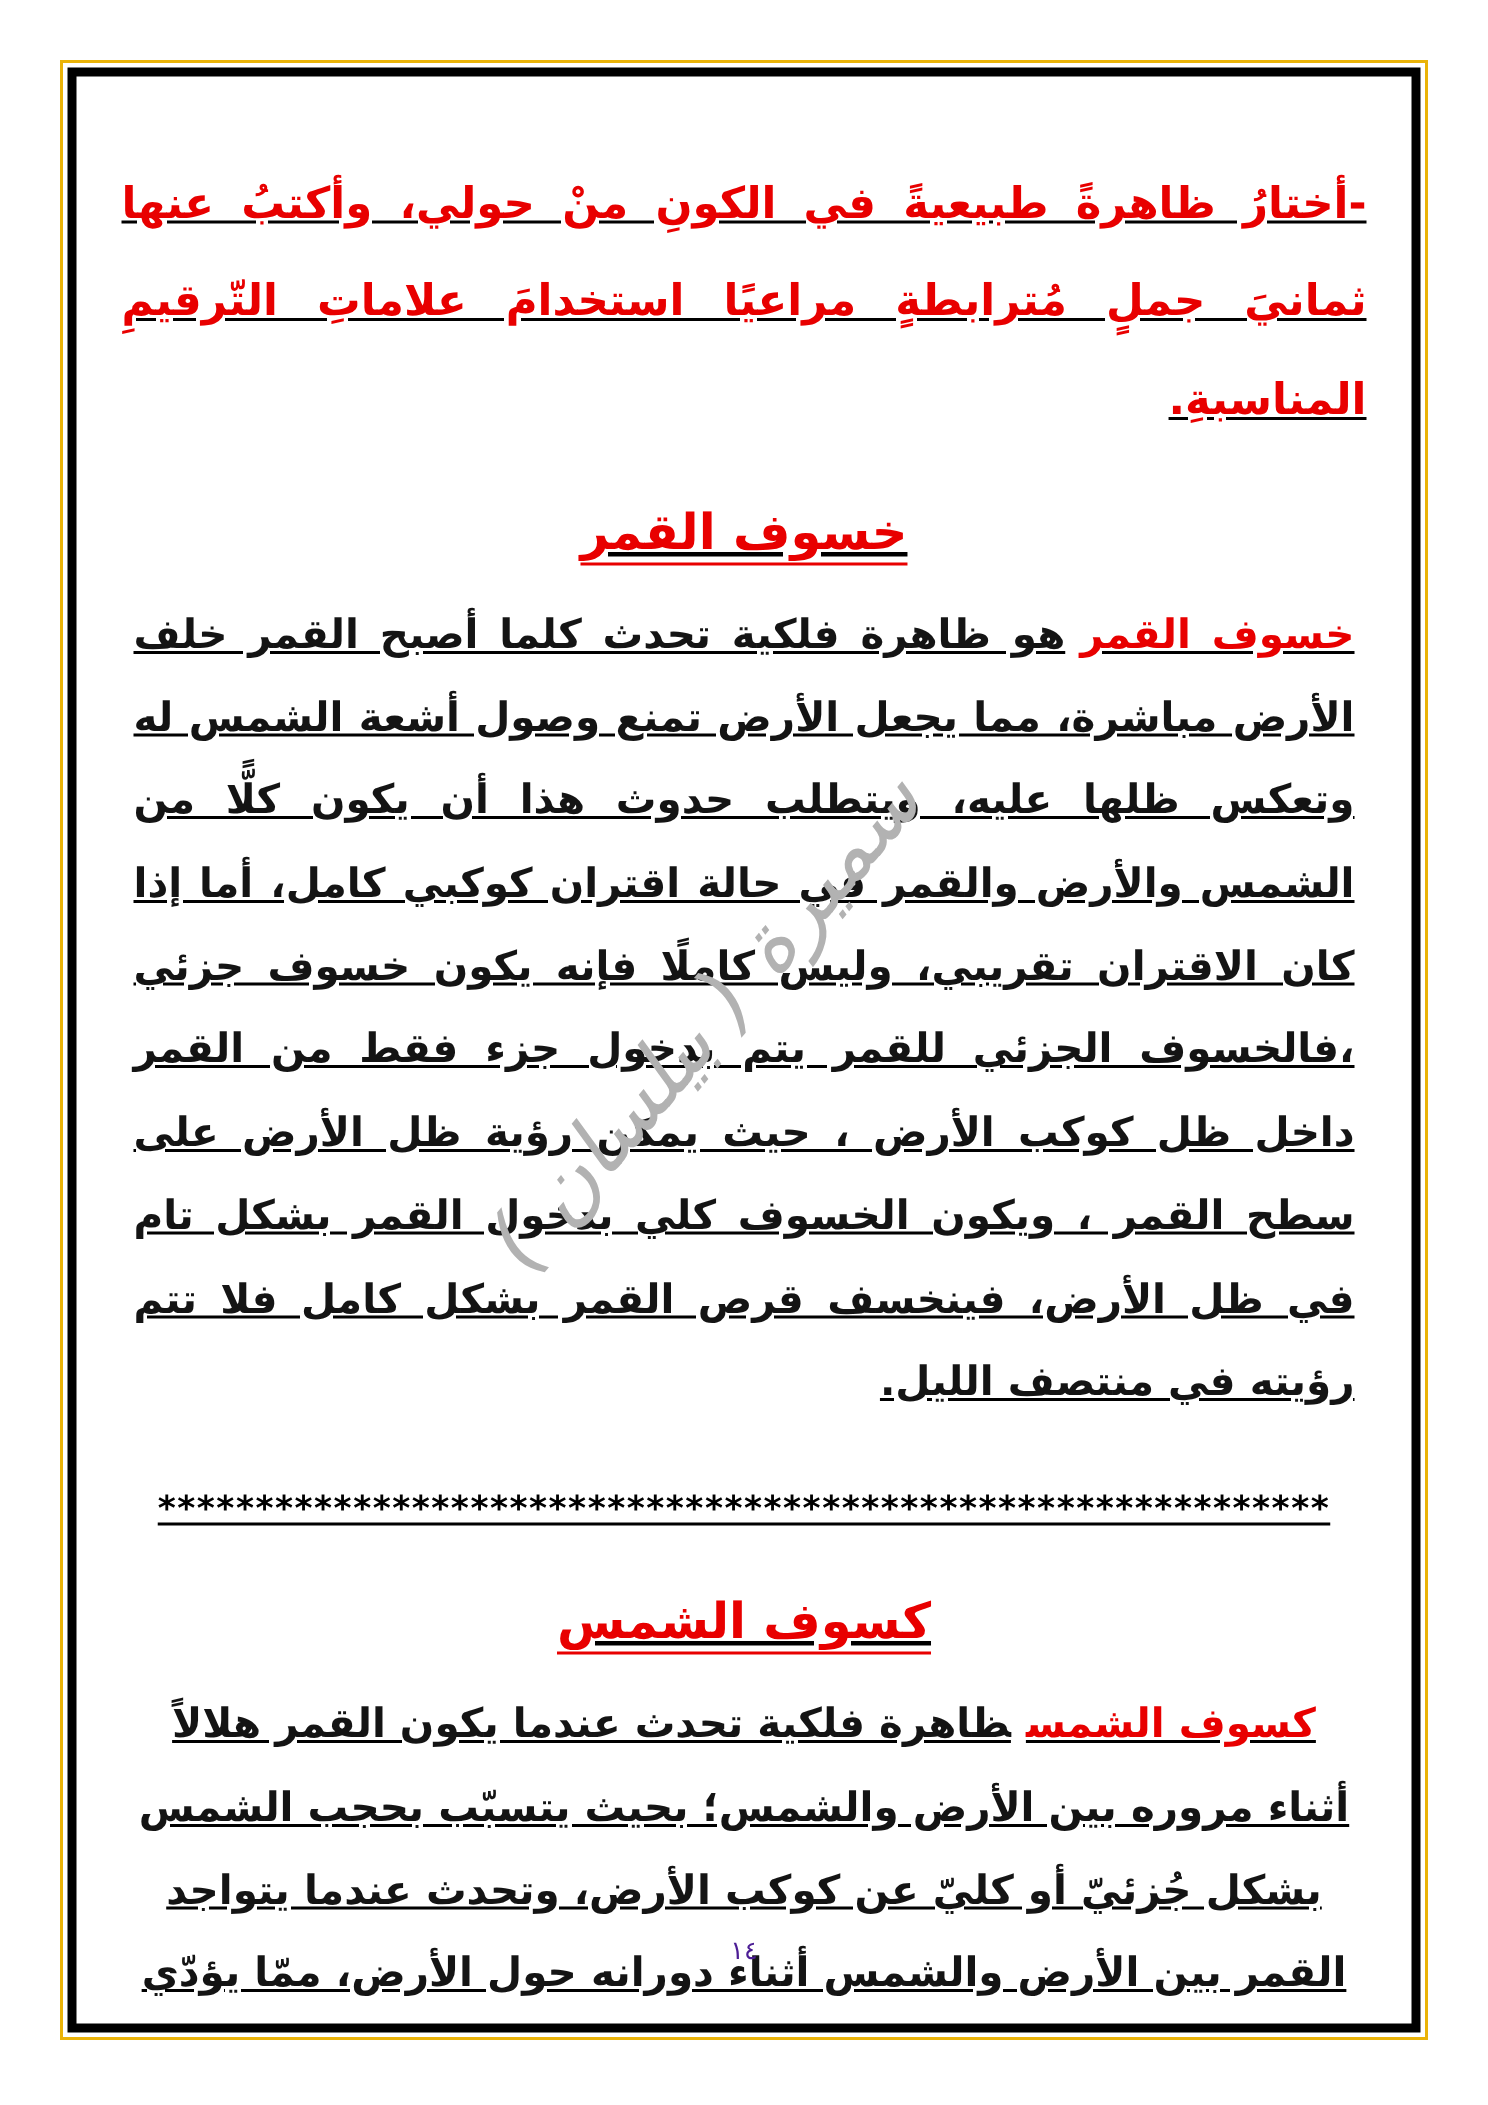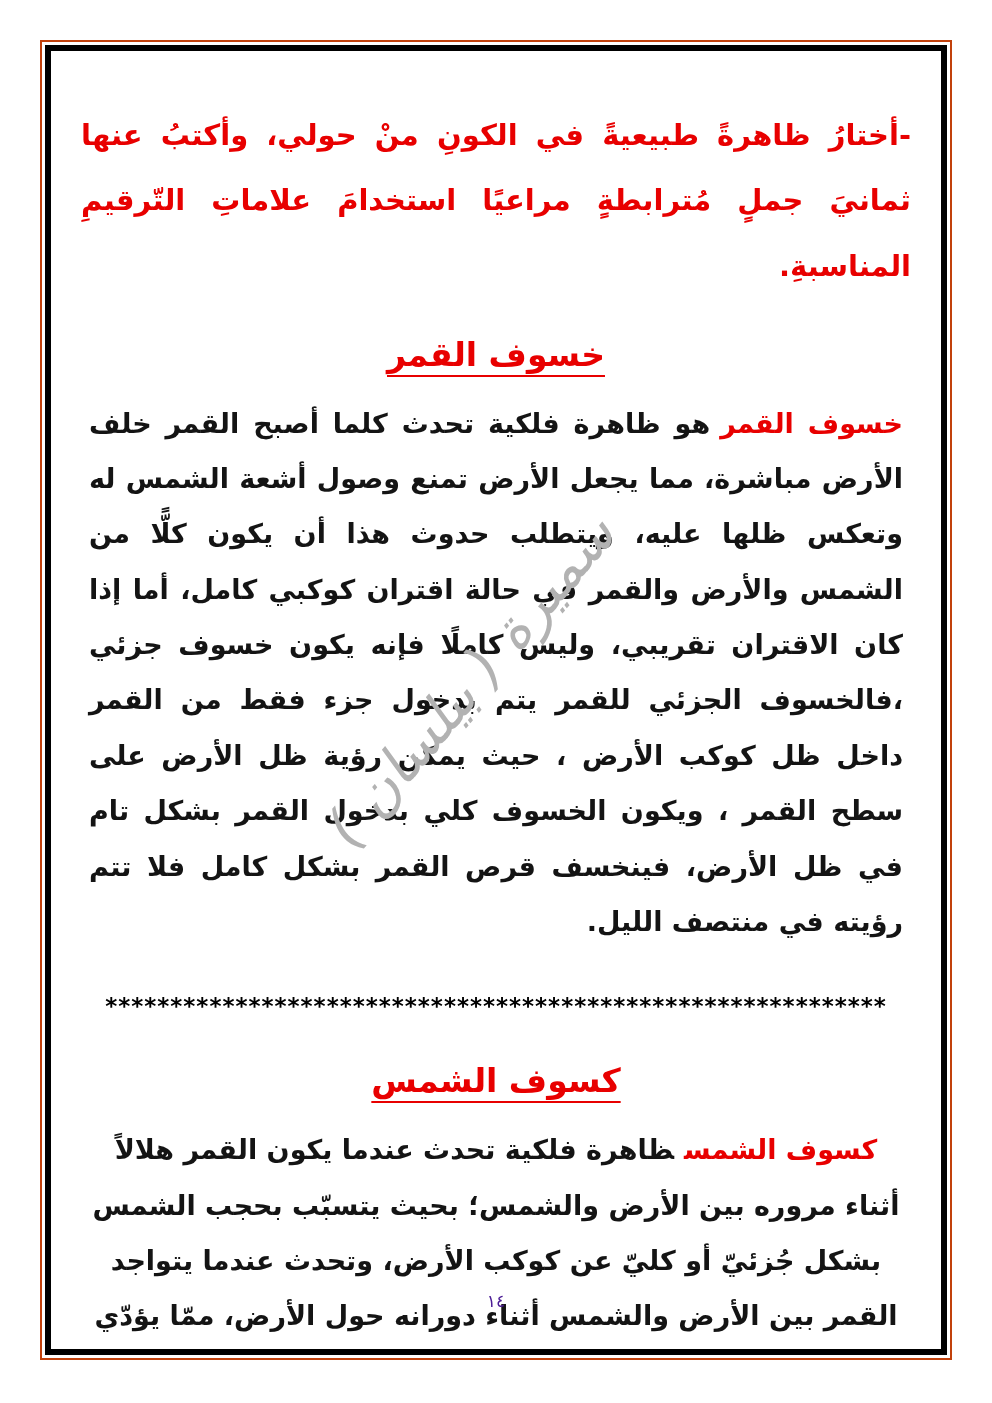--- a/index.html
+++ b/index.html
@@ -18,23 +18,24 @@
     position: absolute;
     inset: 0;
     background: #ffffff;
   }
   .frame-outer {
     position: absolute;
     left: 40px;
     top: 40px;
     right: 40px;
     bottom: 43px;
-    border: 2px solid #c2410c;
+    border: 2px solid #eab308;
     padding: 3px;
     box-sizing: border-box;
+    text-decoration: underline;
   }
   .frame-inner {
     width: 100%;
     height: 100%;
     box-sizing: border-box;
     border: 6px solid #000;
     direction: rtl;
     padding: 0 24px;
     position: relative;
     overflow: hidden;

